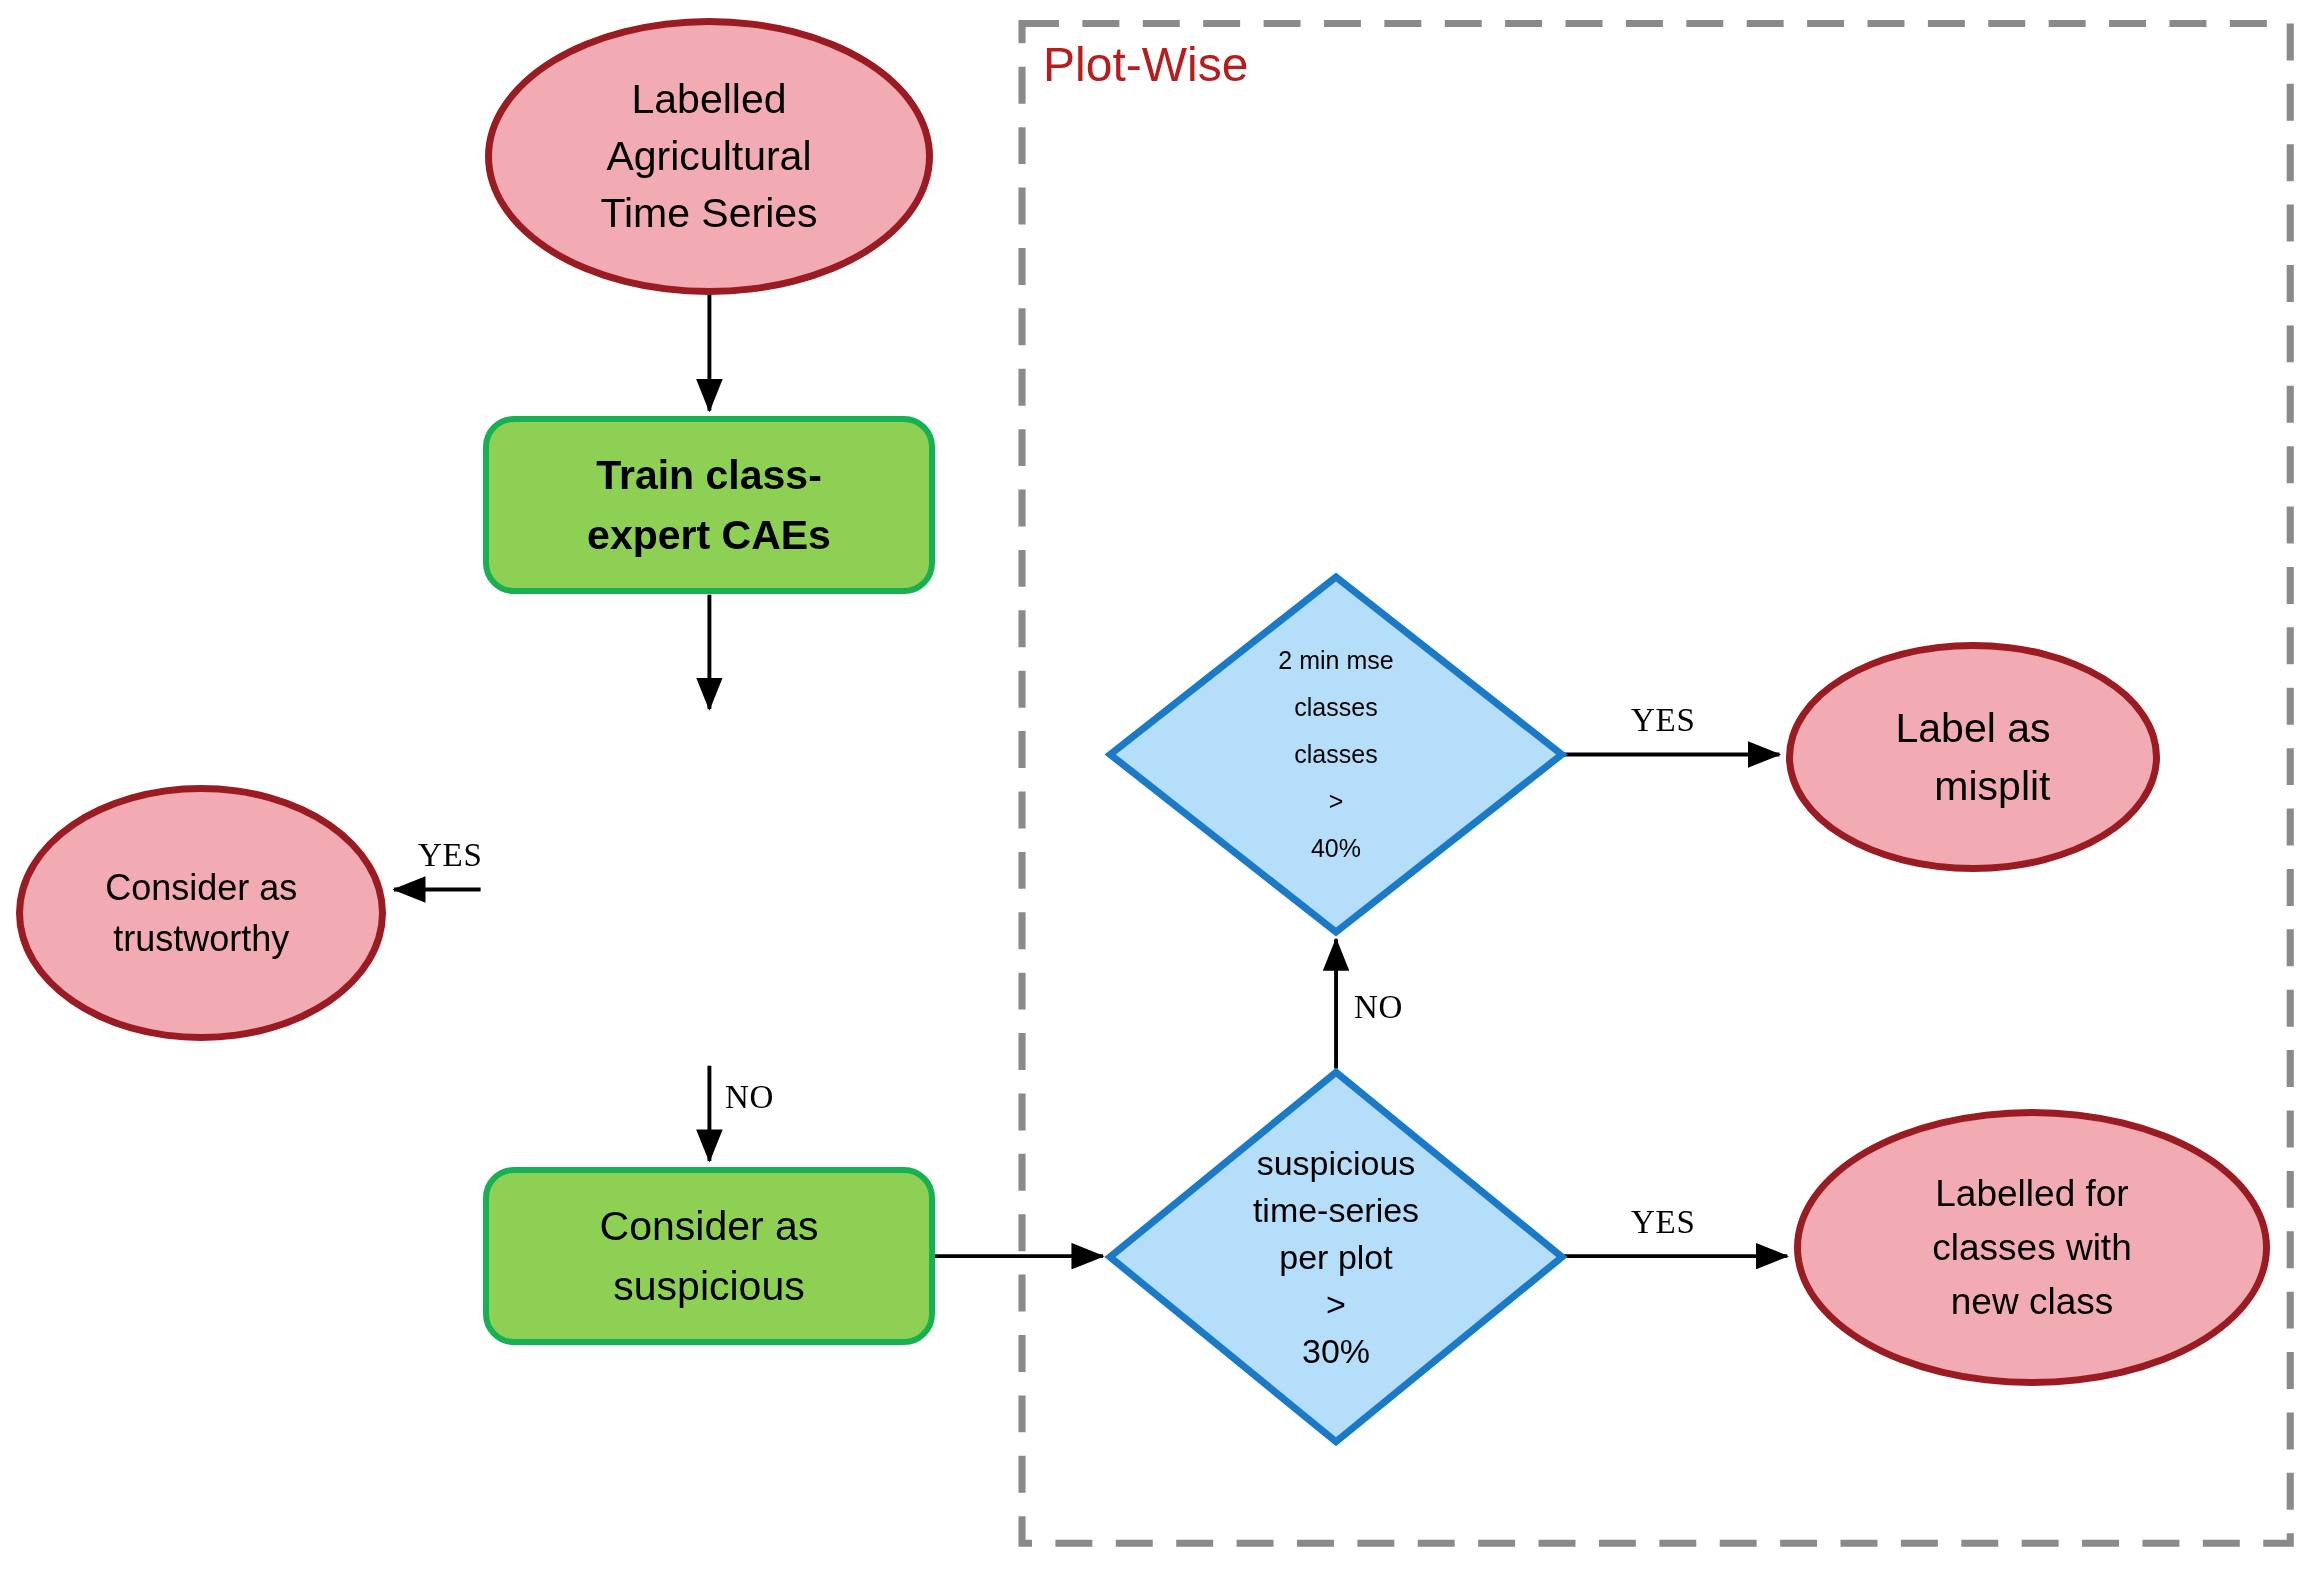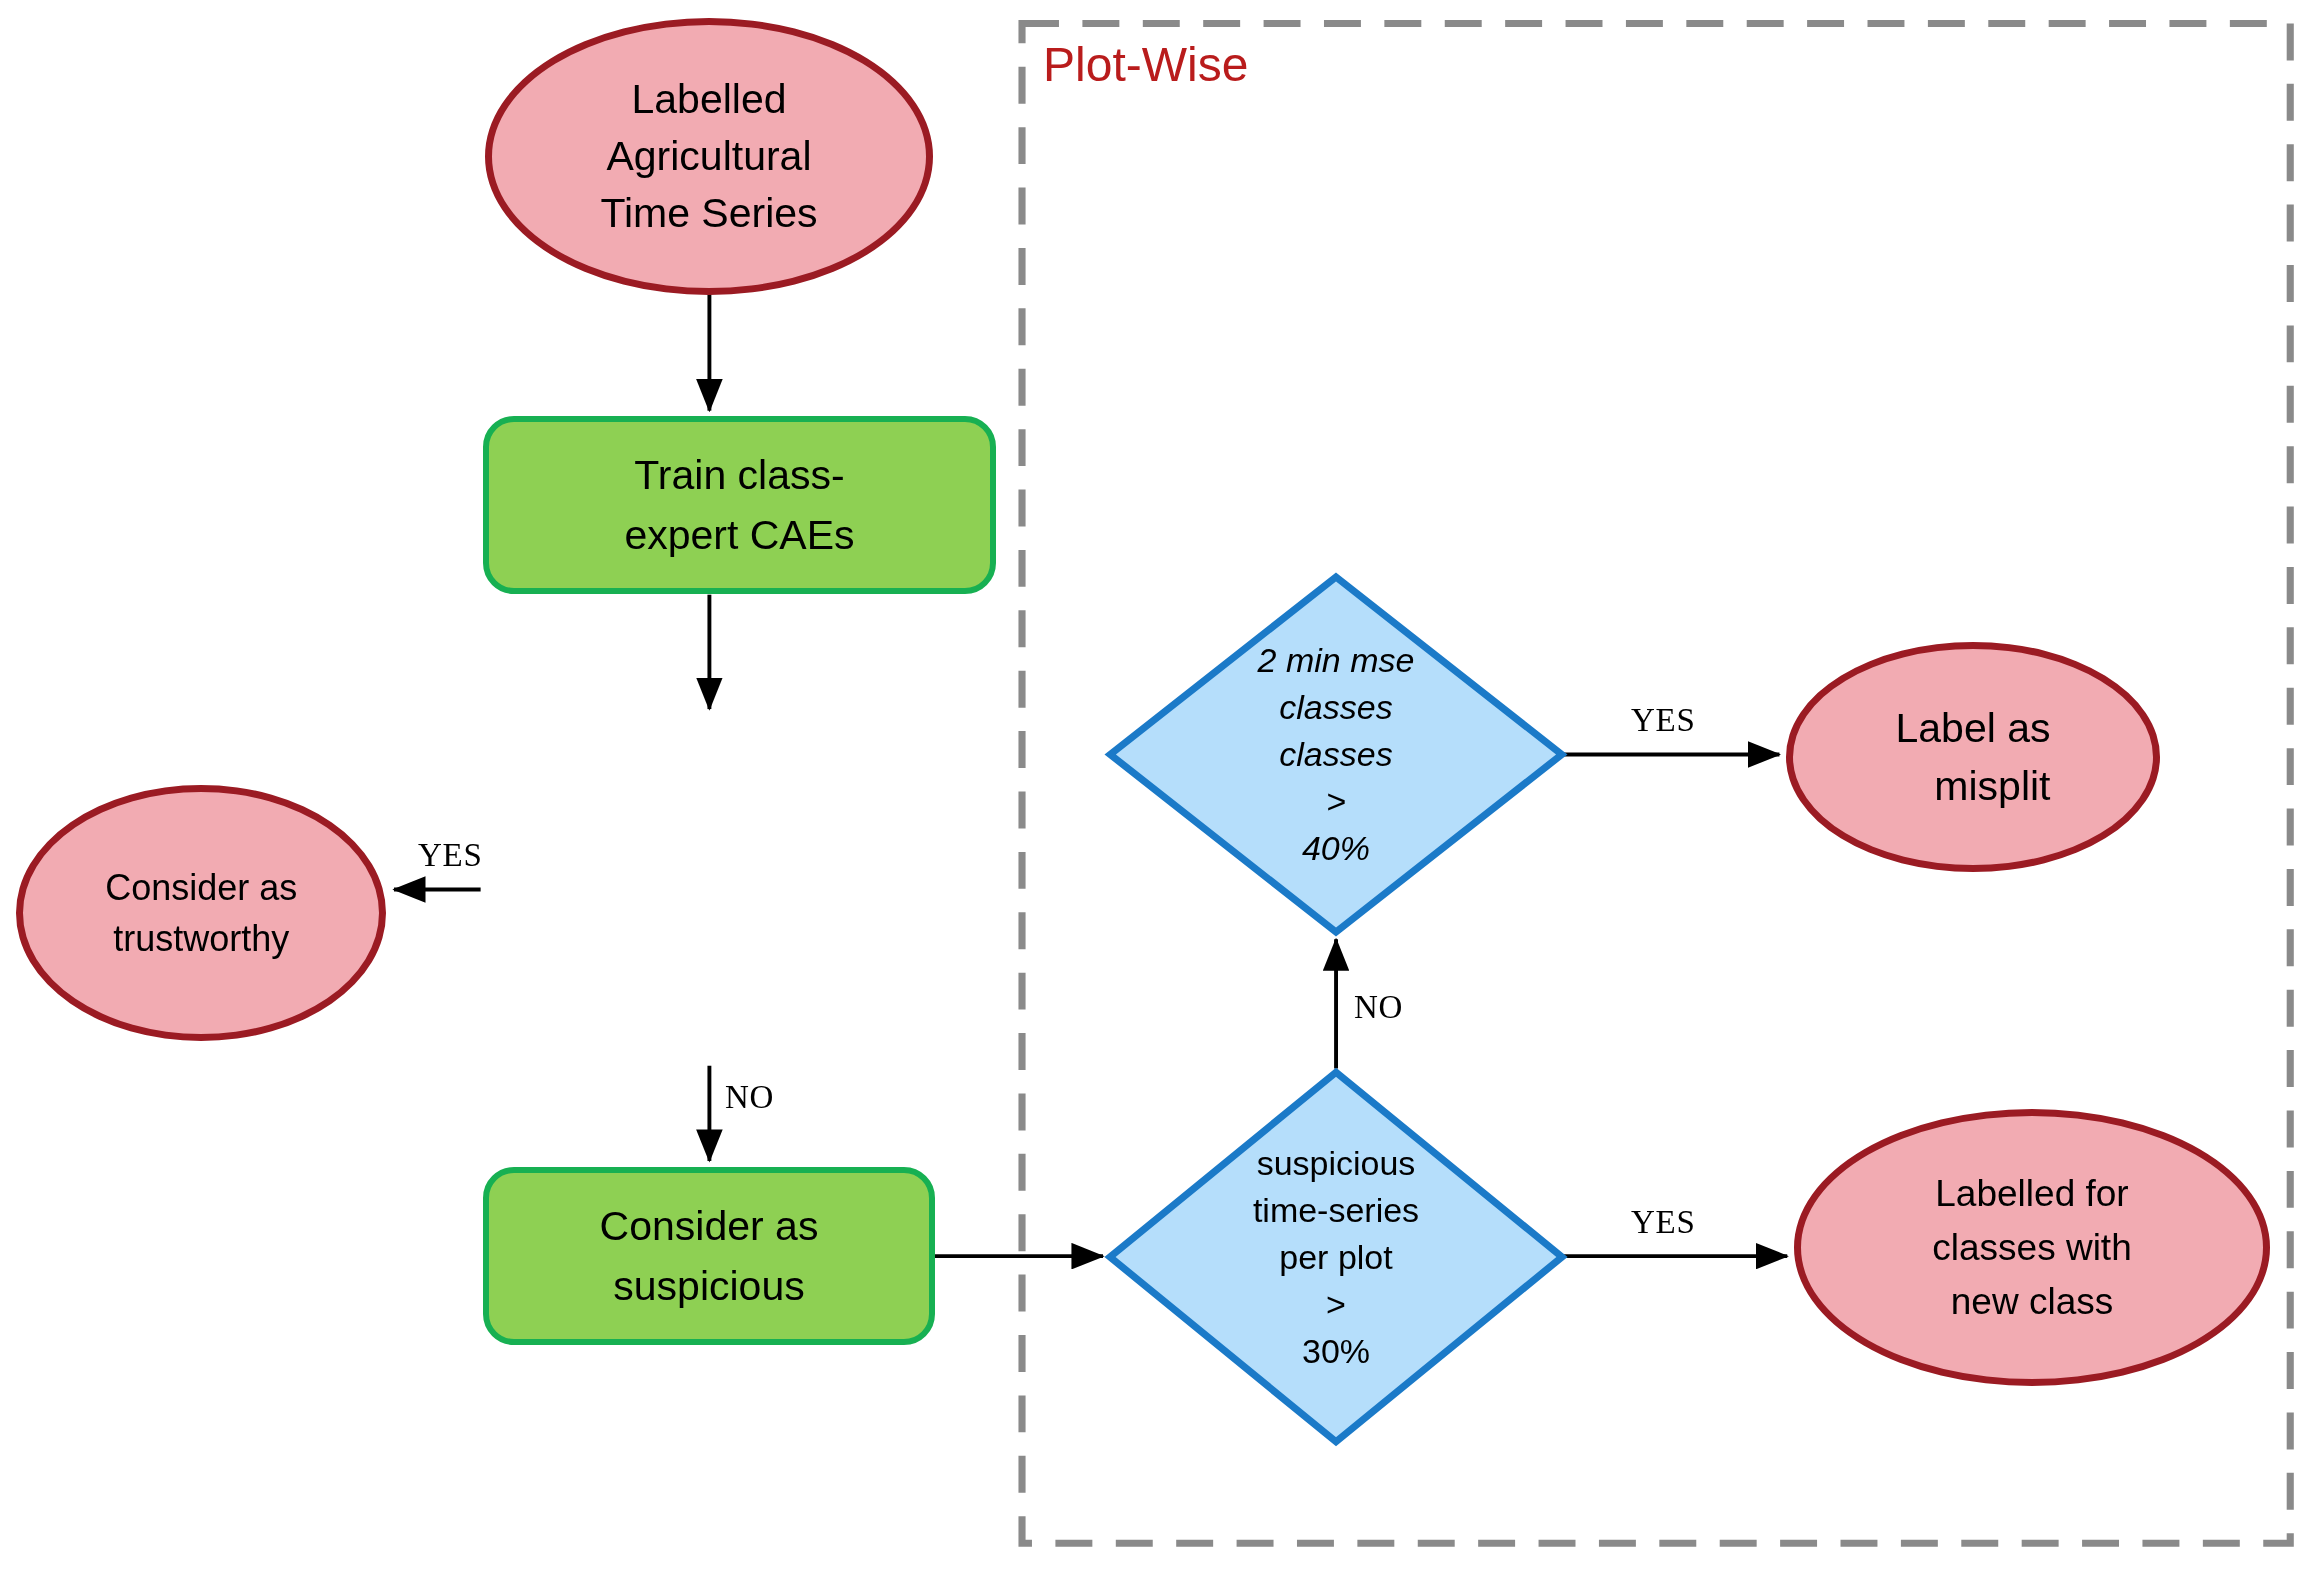--- a/index.html
+++ b/index.html
@@ -63,21 +63,21 @@
   <div class="region-label" style="left:1043px;top:37px;">Plot-Wise</div>
 
   <div class="node ellipse" style="left:485px;top:18px;width:448px;height:277px;font-size:41px;line-height:57px;">
     <div class="lines">
       <div>Labelled</div>
       <div>Agricultural</div>
       <div>Time Series</div>
     </div>
   </div>
 
-  <div class="node procbox" style="left:483px;top:416px;width:513px;height:178px;font-size:41px;line-height:60px;">
+  <div class="node procbox" style="left:483px;top:416px;width:452px;height:178px;font-size:41px;line-height:60px;font-weight:bold;">
     <div class="lines">
       <div>Train class-</div>
       <div>expert CAEs</div>
     </div>
   </div>
 
 
   <div class="node ellipse" style="left:16.3px;top:785px;width:370px;height:256px;font-size:36px;line-height:51px;">
     <div class="lines">
       <div>Consider as</div>
@@ -98,21 +98,21 @@
     </svg>
     <div class="lines">
       <div>suspicious</div>
       <div>time-series</div>
       <div>per plot</div>
       <div>&gt;</div>
       <div>30%</div>
     </div>
   </div>
 
-  <div class="node diamond" style="left:1110px;top:577px;width:452px;height:355px;font-size:34px;line-height:47px;font-style:italic;">
+  <div class="node diamond" style="left:1110px;top:577px;width:452px;height:355px;font-size:25px;line-height:47px;">
     <svg class="dshape" viewBox="0 0 636 500">
       <polygon points="318,0 636,250 318,500 0,250"></polygon>
     </svg>
     <div class="lines">
       <div>2 min mse</div>
       <div>classes</div>
       <div>classes</div>
       <div>&gt;</div>
       <div>40%</div>
     </div>

